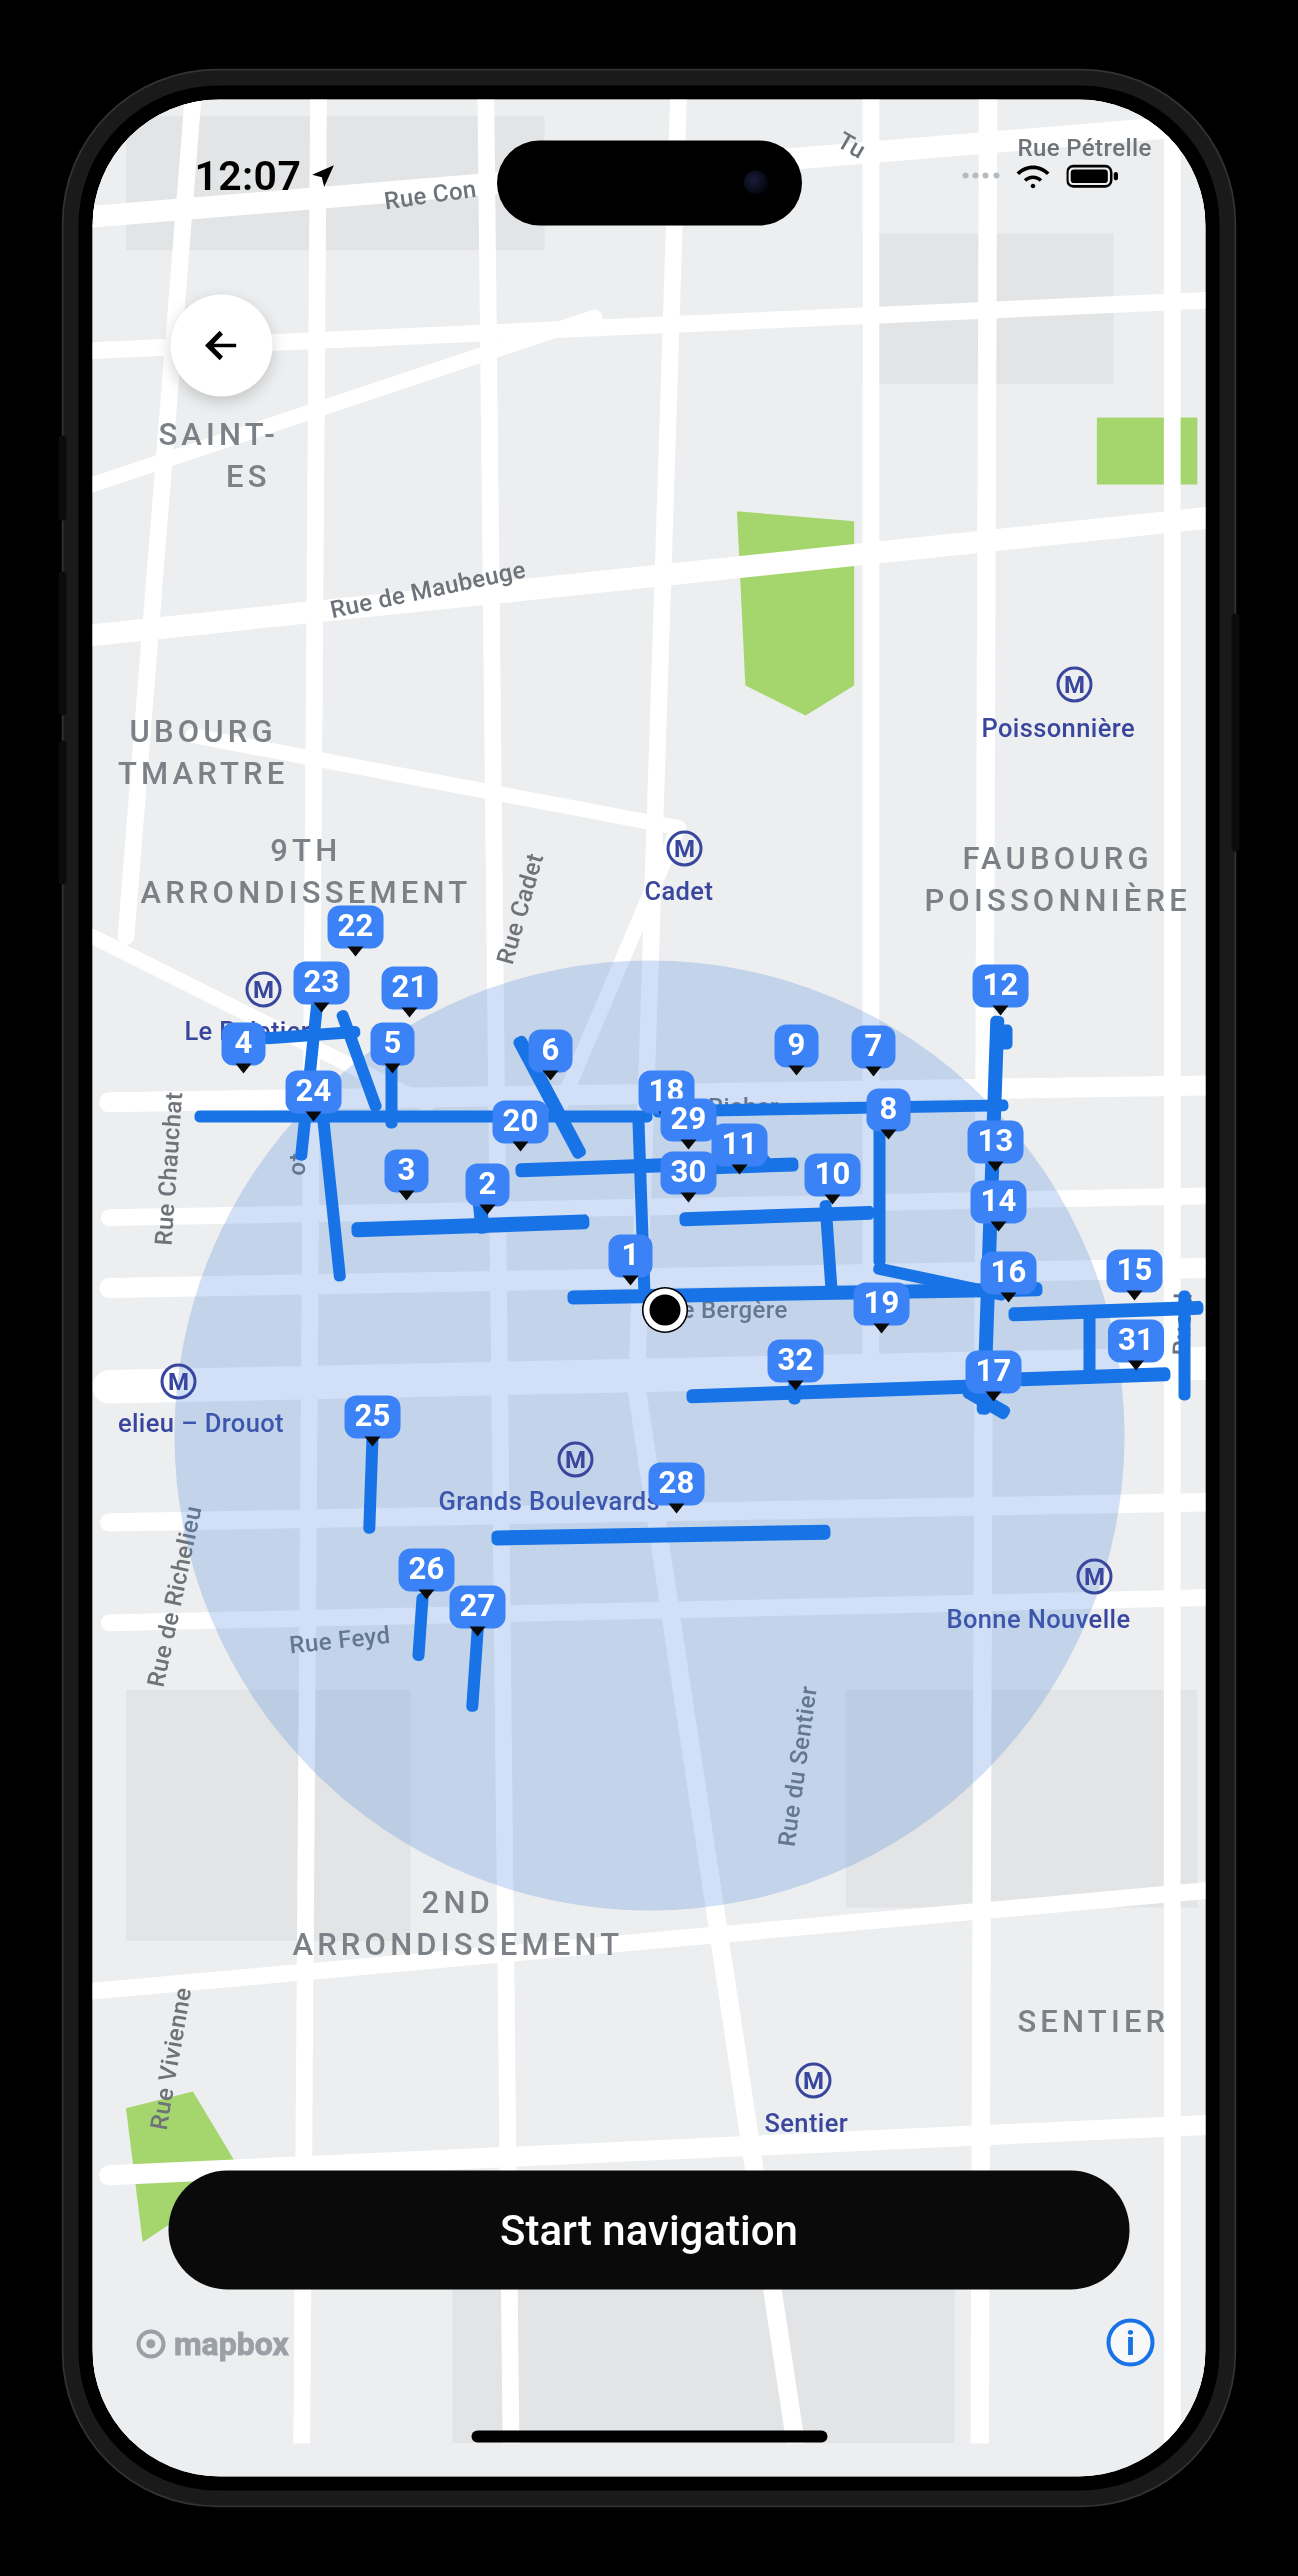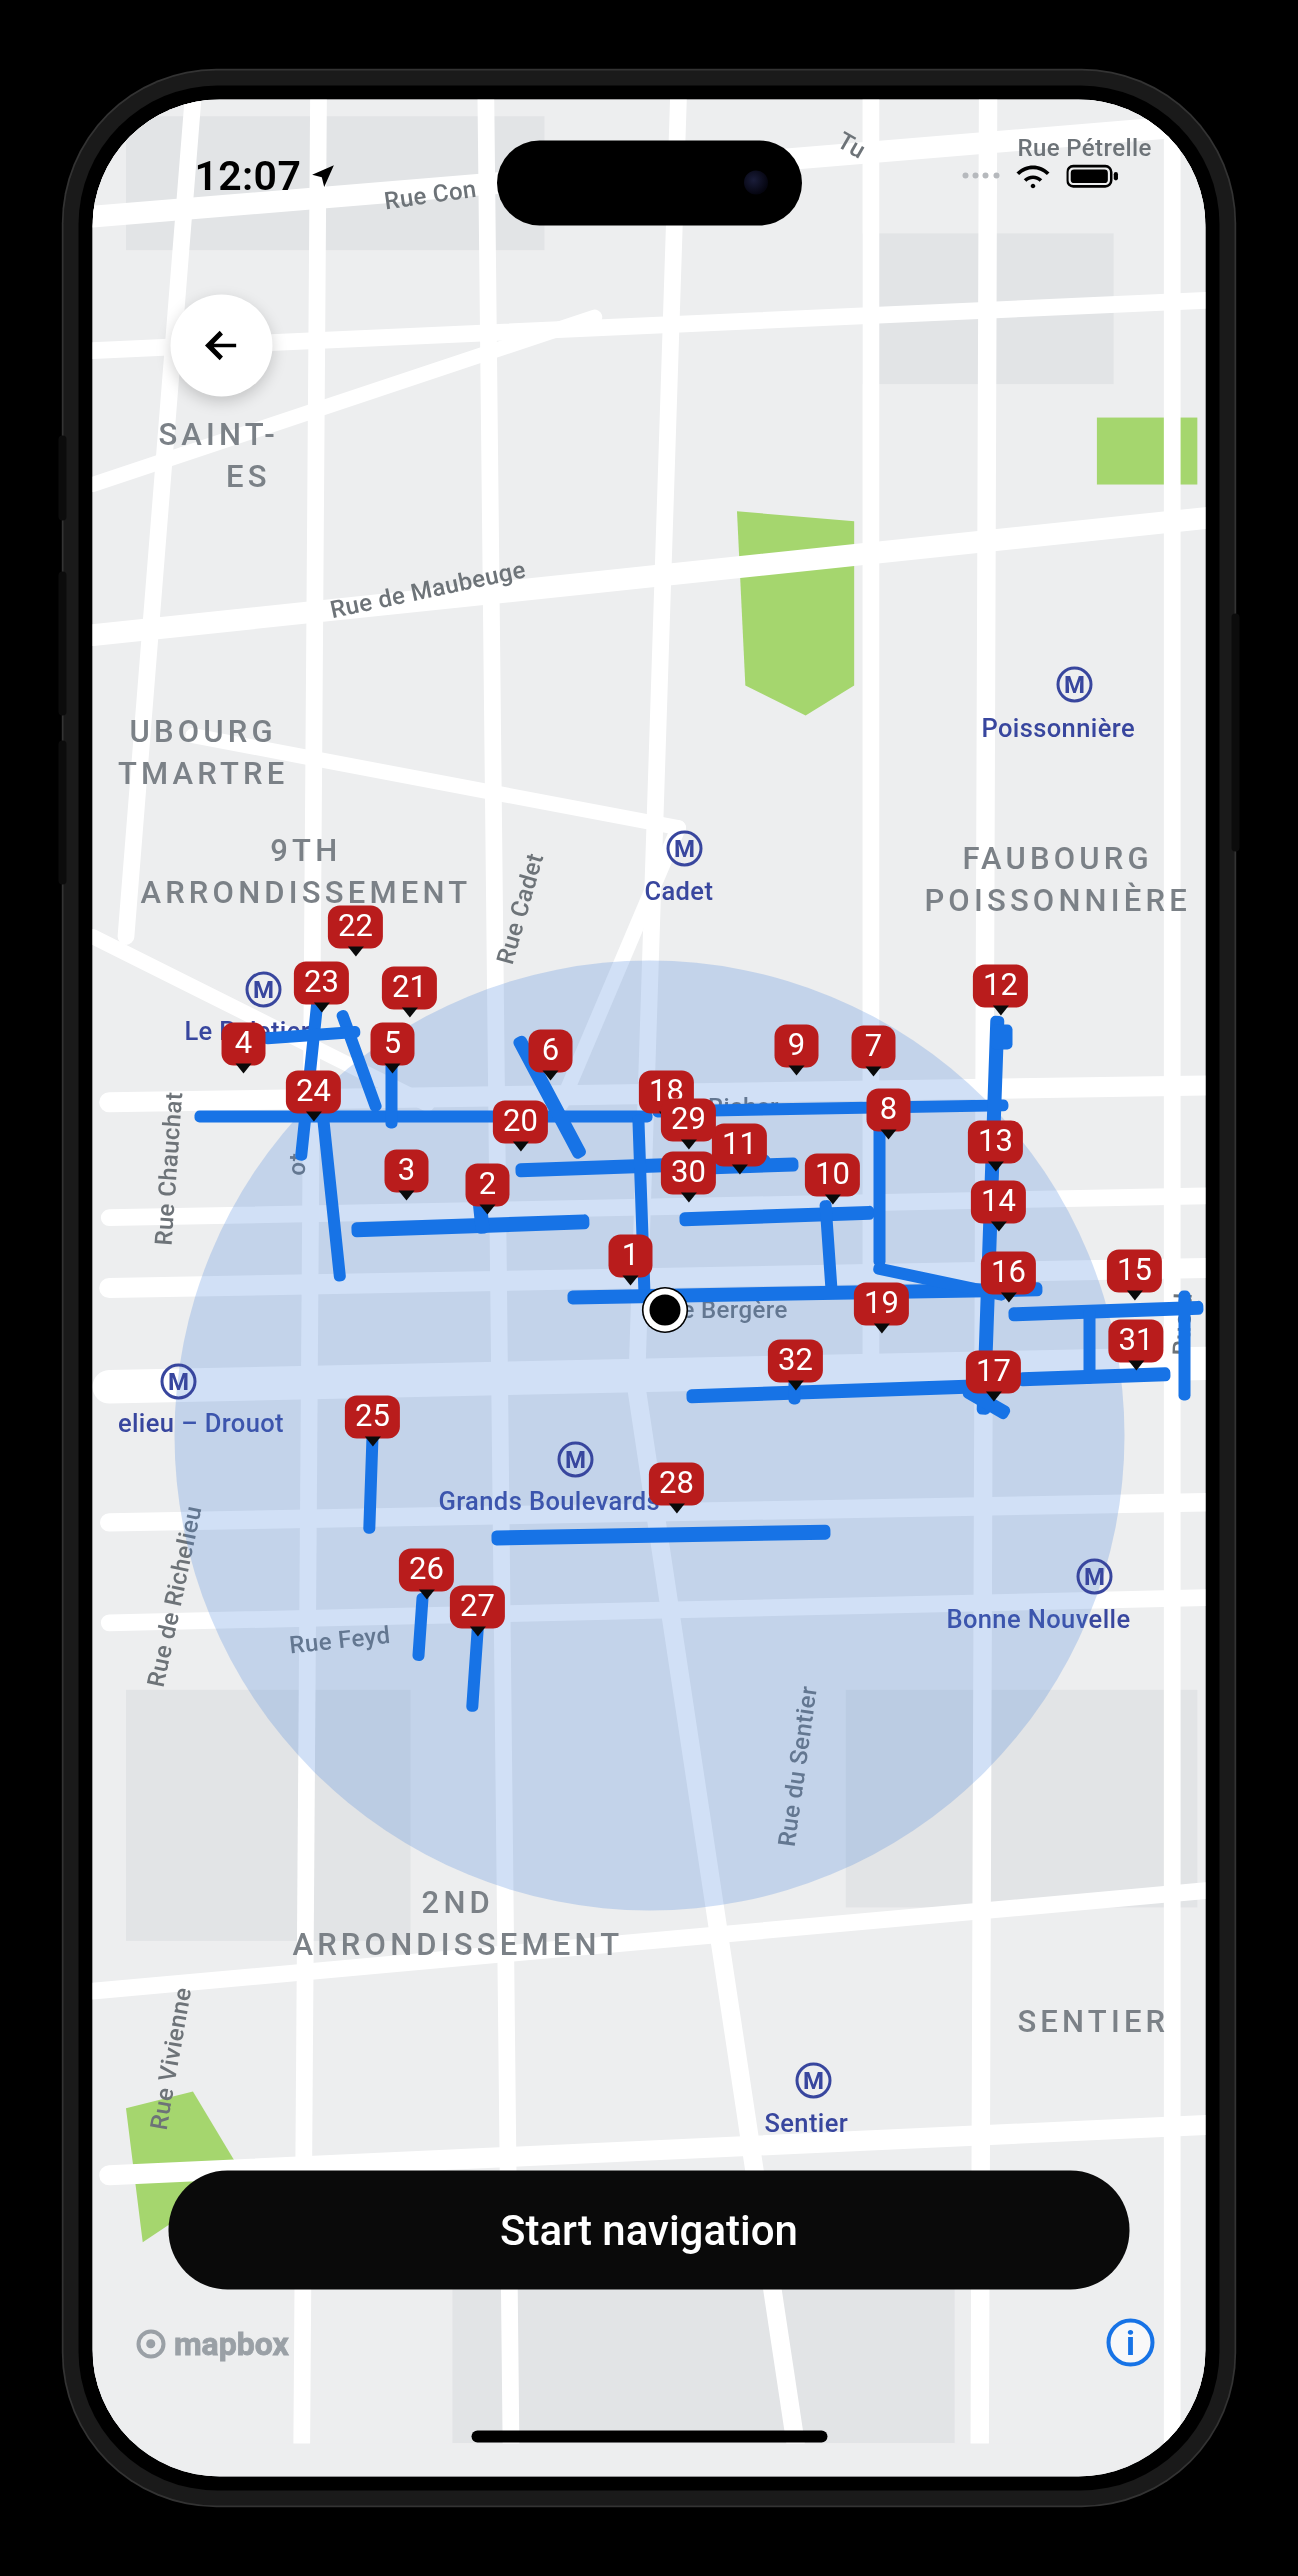--- a/index.html
+++ b/index.html
@@ -171,22 +171,22 @@
     z-index:6;
   }
 
   
   .marker{
     position:absolute; z-index:40;
     transform:translate(-50%,-100%);
     display:flex; flex-direction:column; align-items:center;
   }
   .marker .bubble{
-    background:#b91c1c; color:#fff; border-radius:12px;
-    padding:5.1px 10.2px; font-size:31px; font-weight:400;
+    background:#3b82f6; color:#fff; border-radius:12px;
+    padding:5.1px 10.2px; font-size:31px; font-weight:700;
     min-width:44px; text-align:center; line-height:1.05;
   }
   .marker .tail{
     width:0;height:0;border-left:8.5px solid transparent;border-right:8.5px solid transparent;
     border-top:10.2px solid #0a0a0a; margin-top:-1.7px;
   }
 
   
   .seg{ position:absolute; background:#1773e6; z-index:10; border-radius:5.1px; }
 

